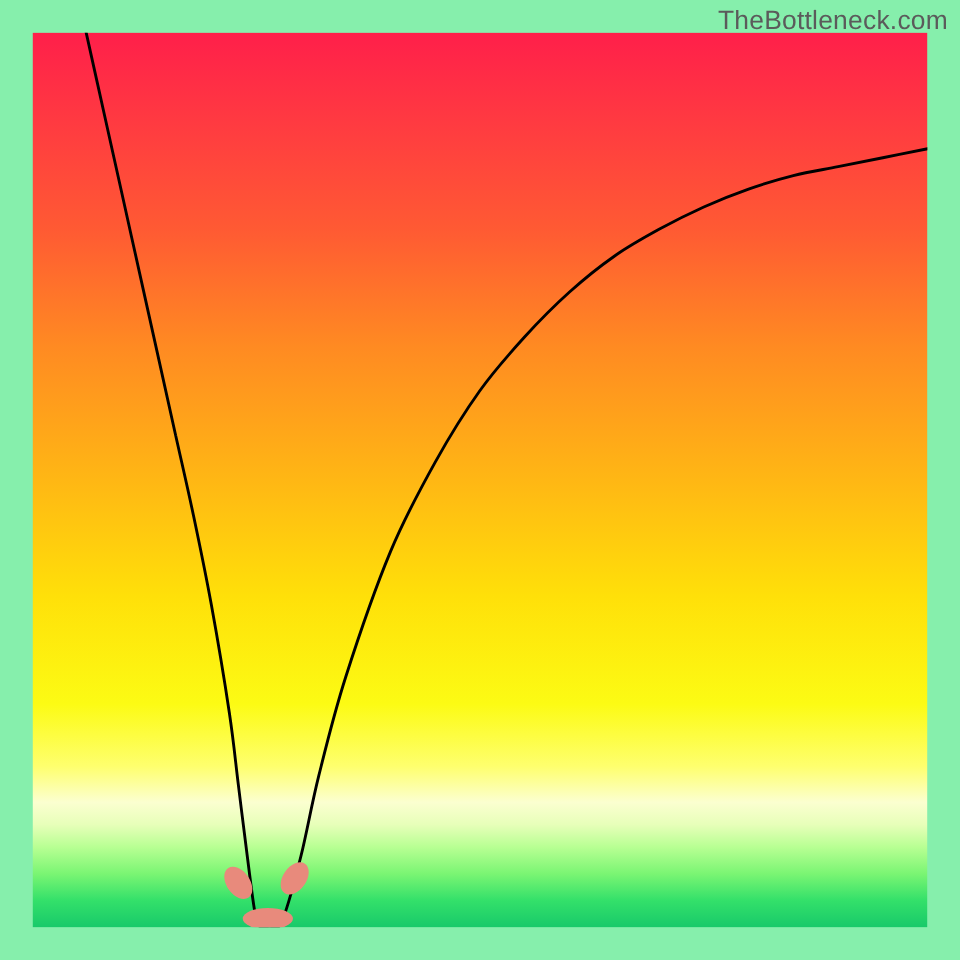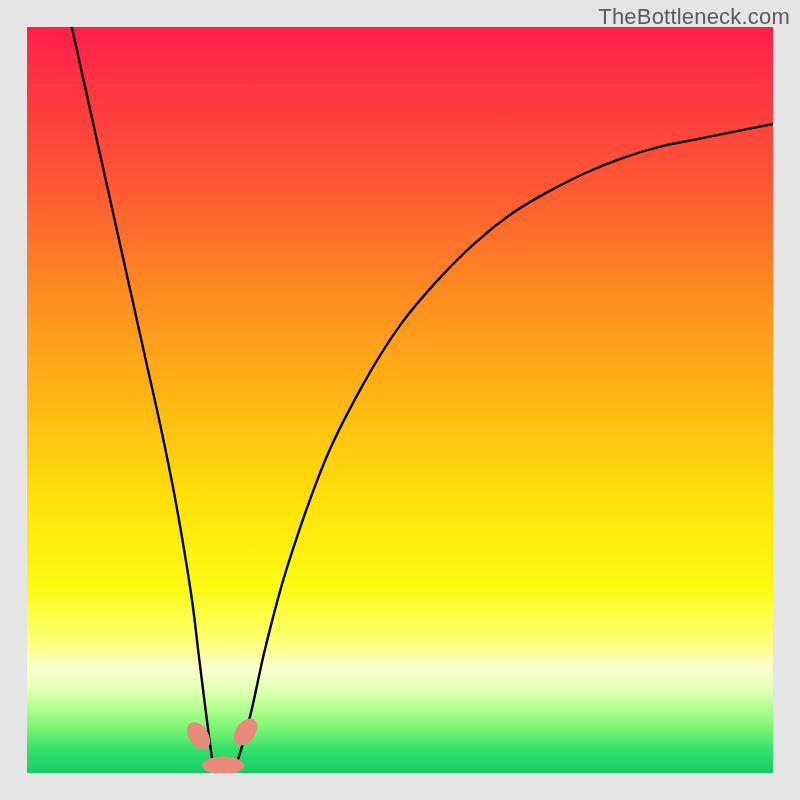--- a/index.html
+++ b/index.html
@@ -7,21 +7,21 @@
     padding: 0;
     width: 800px;
     height: 800px;
     overflow: hidden;
     background: #000;
     font-family: Arial, Helvetica, sans-serif;
   }
   .frame {
     position: absolute;
     inset: 0;
-    background: #e5e5e5;
+    background: #86efac;
   }
   .plot {
     position: absolute;
     left: 27px;
     top: 27px;
     width: 746px;
     height: 746px;
     overflow: hidden;
   }
   .gradient-bg {

